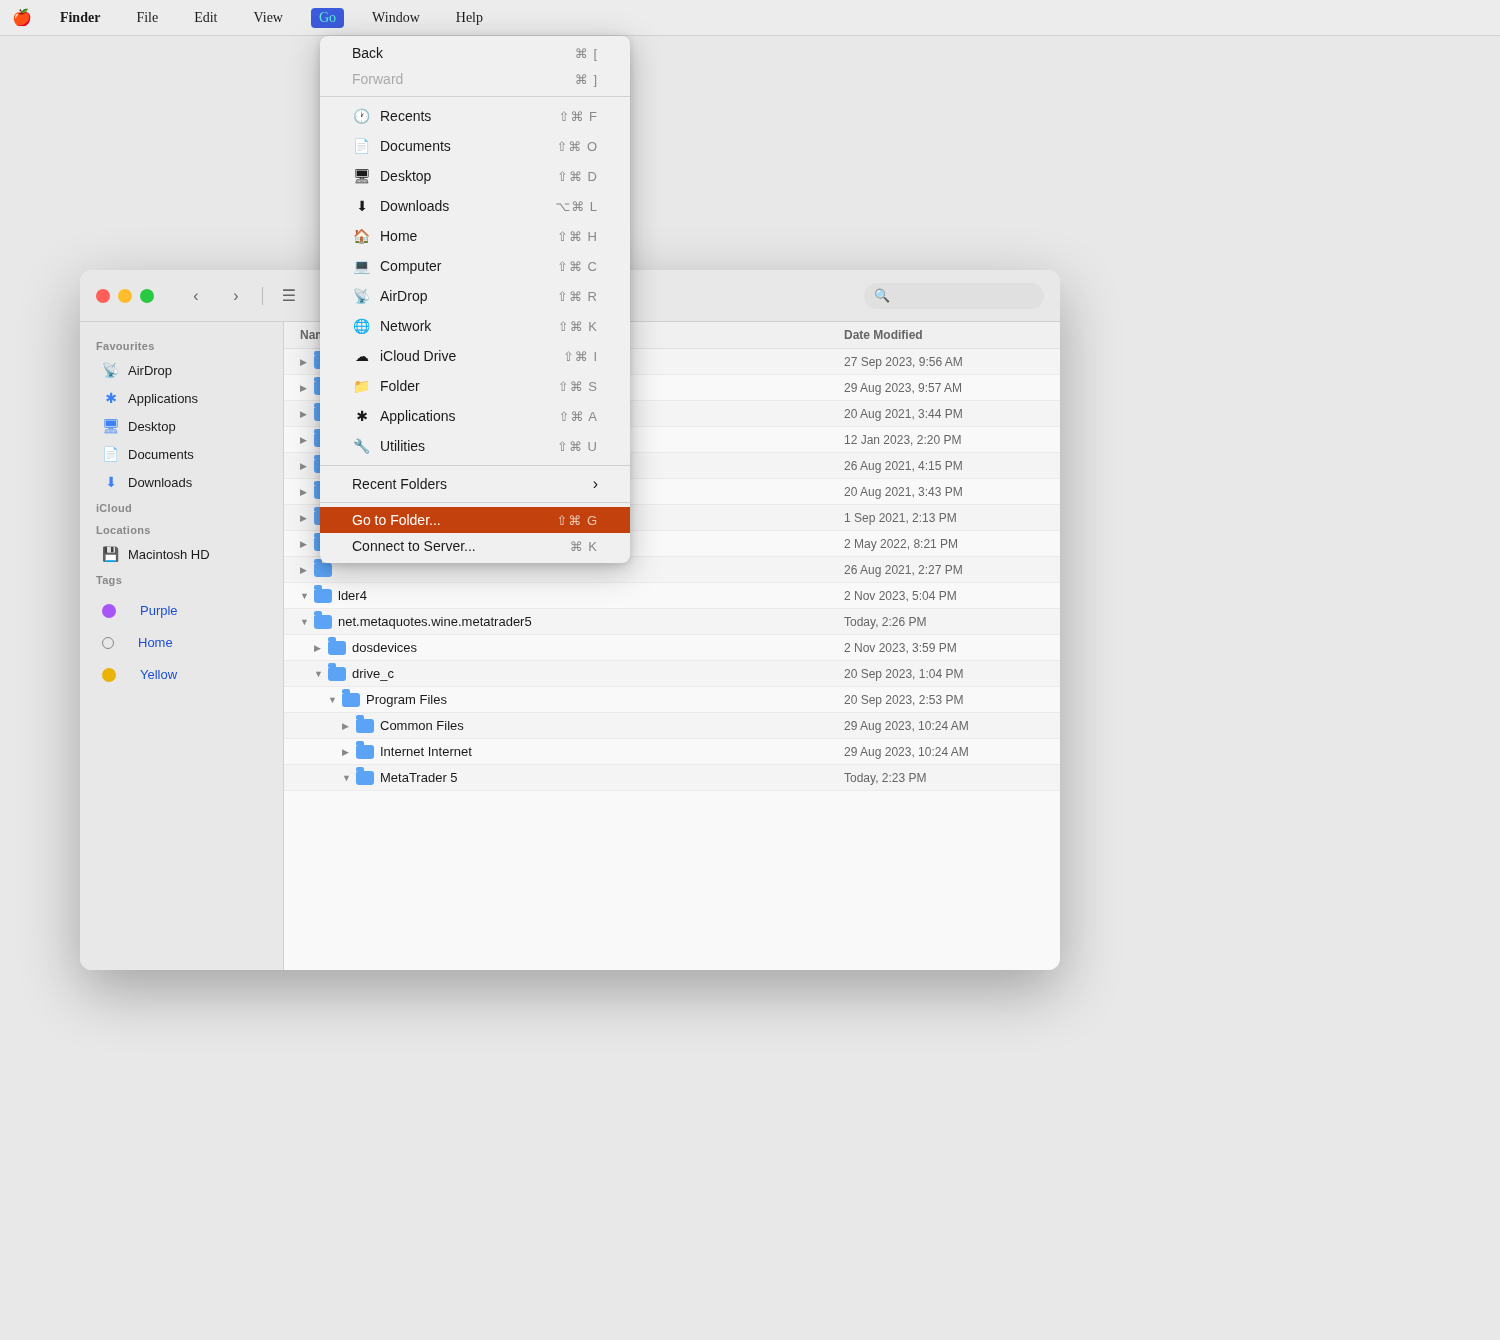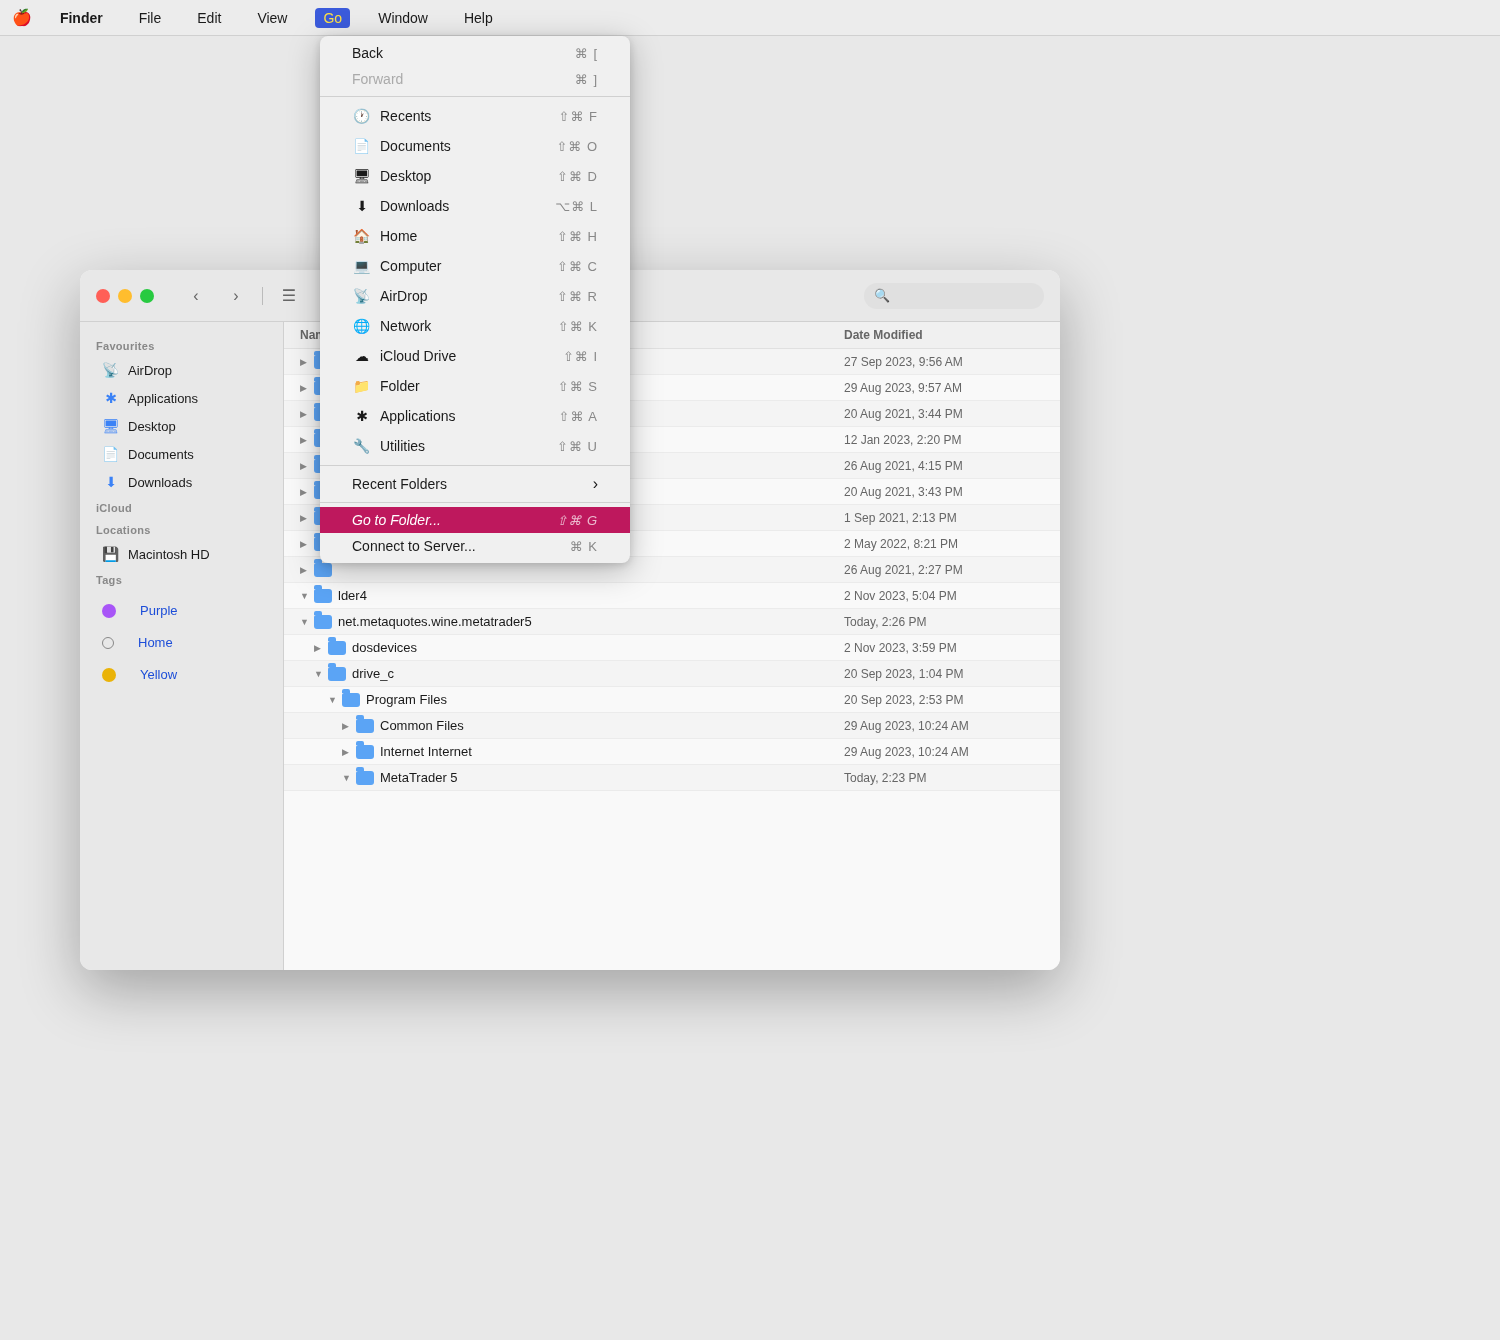--- a/index.html
+++ b/index.html
@@ -29,24 +29,25 @@
       font-size: 16px;
       font-weight: bold;
       color: #1a1a1a;
     }
     .menubar-item {
       font-size: 14px;
       color: #1a1a1a;
       padding: 2px 8px;
       border-radius: 4px;
       cursor: pointer;
+      font-family: Liberation Serif, serif;
     }
     .menubar-item.active {
       background: #3b5bdb;
-      color: #fde047;
+      color: #5eead4;
     }
     .menubar-item.finder {
       font-weight: 700;
     }
 
     
     .finder-window {
       position: absolute;
       left: 80px;
       top: 270px;
@@ -255,21 +256,21 @@
       font-size: 14px;
     }
     .menu-item {
       display: flex;
       align-items: center;
       padding: 5px 32px;
       cursor: pointer;
       color: #1a1a1a;
       position: relative;
     }
-    .menu-item.highlighted { background: #be185d; color: white; font-style: italic; }
+    .menu-item.highlighted { background: #c2410c; color: white; }
     .menu-item.highlighted .menu-shortcut { color: rgba(255,255,255,0.7); }
     .menu-item.disabled { color: #aaa; cursor: default; }
     .menu-icon {
       width: 20px;
       height: 20px;
       display: flex;
       align-items: center;
       justify-content: center;
       margin-right: 8px;
       font-size: 14px;

